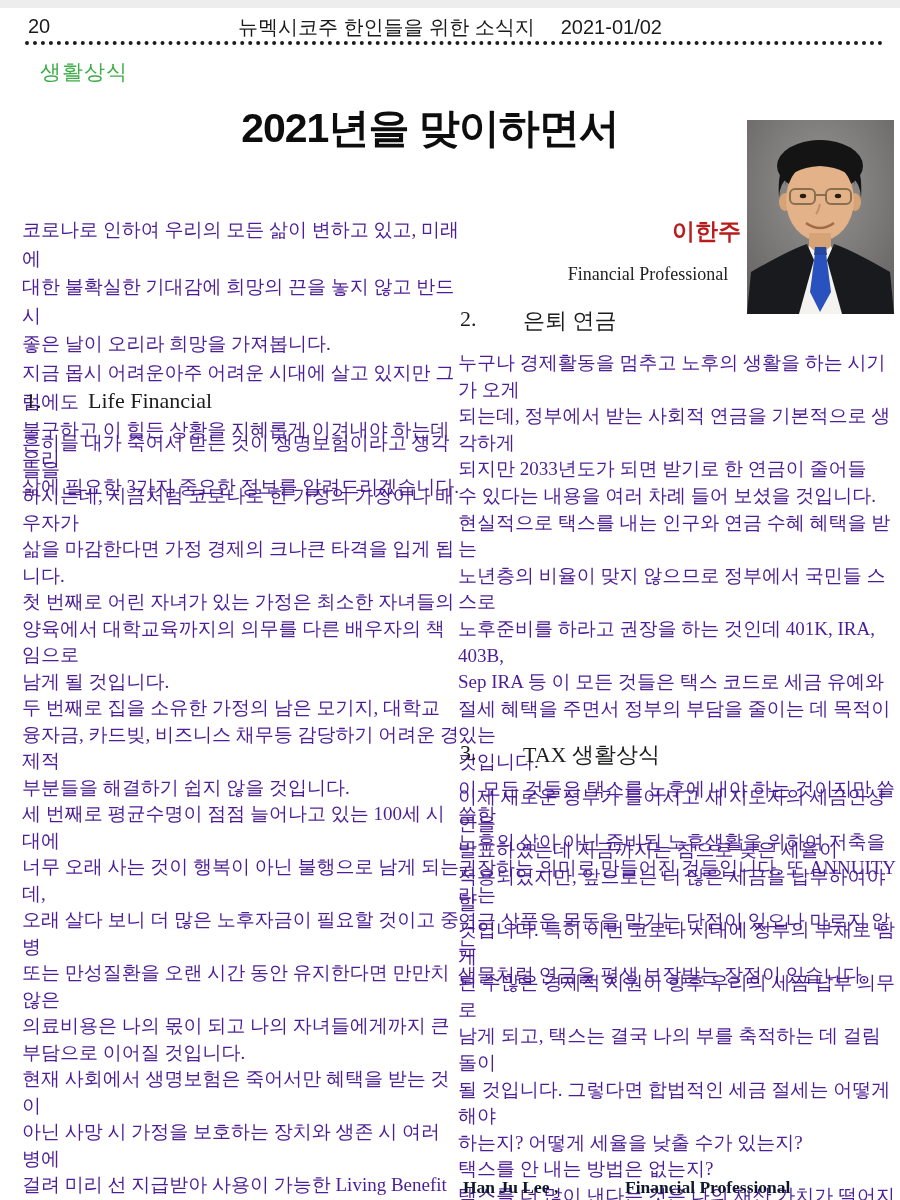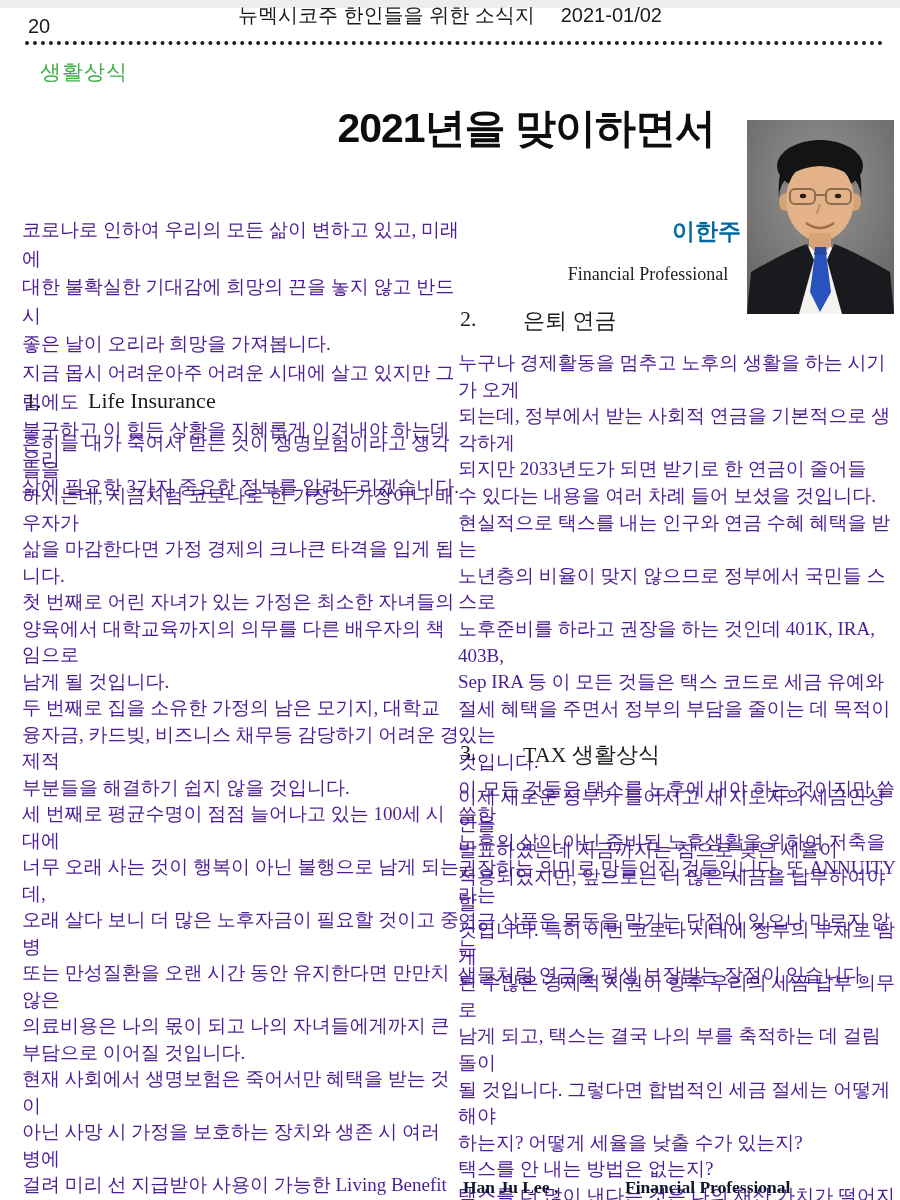--- a/index.html
+++ b/index.html
@@ -4,31 +4,31 @@
 <style>
   html,body{margin:0;padding:0;}
   body{
     width:900px;height:1200px;position:relative;background:#ffffff;
     font-family:"Liberation Serif","DejaVu Serif",serif;
     color:#212121;overflow:hidden;
   }
   .abs{position:absolute;}
   .top-strip{left:0;top:0;width:900px;height:8px;background:#ededed;}
   .page-num{left:28px;top:15px;font-family:"Liberation Sans","DejaVu Sans",sans-serif;font-size:20px;color:#1a1a1a;text-align:right;}
-  .header-center{left:0;right:0;top:2px;text-align:center;font-family:"Liberation Sans","DejaVu Sans",sans-serif;font-size:20px;color:#1a1a1a;}
+  .header-center{left:0;right:0;top:14px;text-align:center;font-family:"Liberation Sans","DejaVu Sans",sans-serif;font-size:20px;color:#1a1a1a;}
   .header-center span{display:inline-block;}
   .header-center .gap{width:26px;}
   .dotted-rule{left:25px;top:41px;width:858px;height:0;border-bottom:4px dotted #1c1c1c;}
   .category{left:40px;top:58px;font-family:Liberation Sans, sans-serif;font-size:21px;letter-spacing:1px;}
-  .headline{left:145px;top:102px;width:570px;text-align:right;
+  .headline{left:145px;top:102px;width:570px;text-align:center;
     font-family:"Liberation Sans","DejaVu Sans",sans-serif;font-weight:bold;
     font-size:41px;line-height:53px;color:#0d0d0d;letter-spacing:-1px;}
   .photo{left:747px;top:120px;width:147px;height:194px;}
   .author-name{left:600px;top:216px;width:141px;text-align:right;
-    font-family:"Liberation Sans","DejaVu Sans",sans-serif;font-weight:bold;font-size:23px;color:#0369a1;}
+    font-family:"Liberation Sans","DejaVu Sans",sans-serif;font-weight:bold;font-size:23px;color:#b91c1c;}
   .author-title{left:555px;top:264px;width:186px;text-align:center;font-size:18px;color:#222;}
   .para{white-space:pre-line;font-size:19px;color:#4c1d95;}
   .intro{left:22px;top:216px;width:440px;line-height:28.6px;}
   .sec-h{display:flex;font-size:22px;color:#1c1c1c;}
   .sec-h .num{width:63px;flex:0 0 63px;}
   .h1{left:25px;top:388px;width:430px;}
   .body1{left:22px;top:430px;width:440px;line-height:26.5px;}
   .h2{left:460px;top:306px;width:430px;}
   .body2{left:458px;top:350px;width:440px;line-height:26.6px;}
   .h3{left:460px;top:740px;width:430px;}
@@ -105,21 +105,21 @@
 
 <div class="abs para intro">코로나로 인하여 우리의 모든 삶이 변하고 있고, 미래에
 대한 불확실한 기대감에 희망의 끈을 놓지 않고 반드시
 좋은 날이 오리라 희망을 가져봅니다.
 지금 몹시 어려운아주 어려운 시대에 살고 있지만 그럼에도
 불구하고 이 힘든 상황을 지혜롭게 이겨내야 하는데 우리
 삶에 필요한 3가지 중요한 정보를 알려드리겠습니다.</div>
 
 <div class="abs sec-h h1">
   <span class="num">1.</span>
-  <span>Life Insurance</span>
+  <span>Life Financial</span>
 </div>
 <div class="abs para body1">흔히들 내가 죽어서 받는 것이 생명보험이라고 생각들을
 하시는데, 지금처럼 코로나로 한 가정의 가장이나 배우자가
 삶을 마감한다면 가정 경제의 크나큰 타격을 입게 됩니다.
 첫 번째로 어린 자녀가 있는 가정은 최소한  자녀들의
 양육에서 대학교육까지의 의무를  다른 배우자의 책임으로
 남게 될 것입니다.
 두 번째로 집을 소유한 가정의 남은 모기지, 대학교
 융자금, 카드빚, 비즈니스 채무등  감당하기 어려운 경제적
 부분들을 해결하기 쉽지 않을 것입니다.

